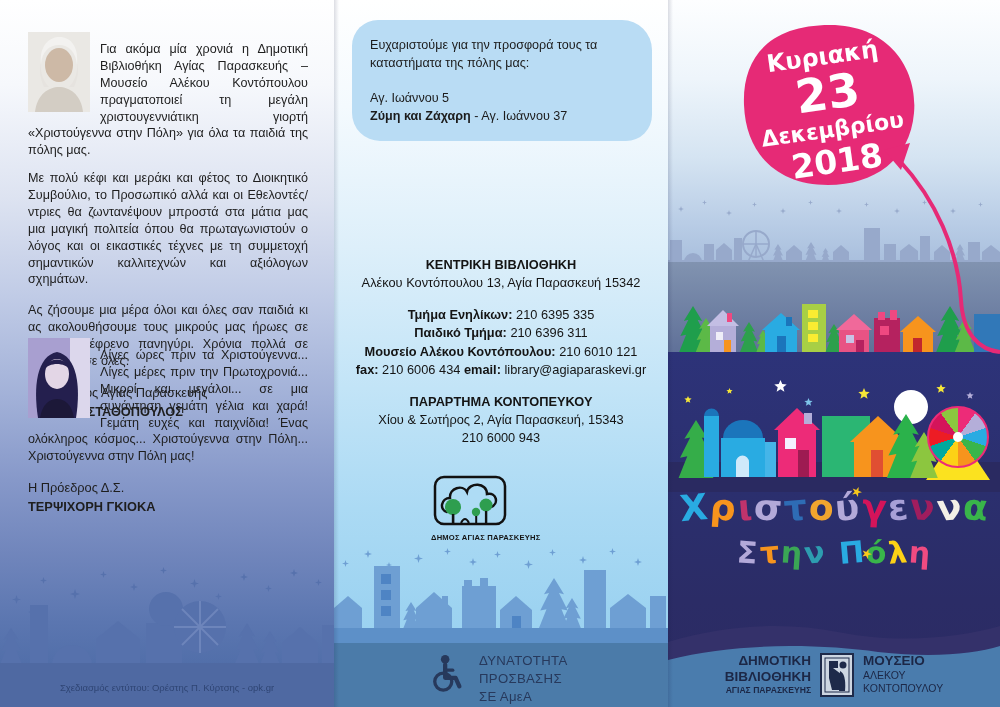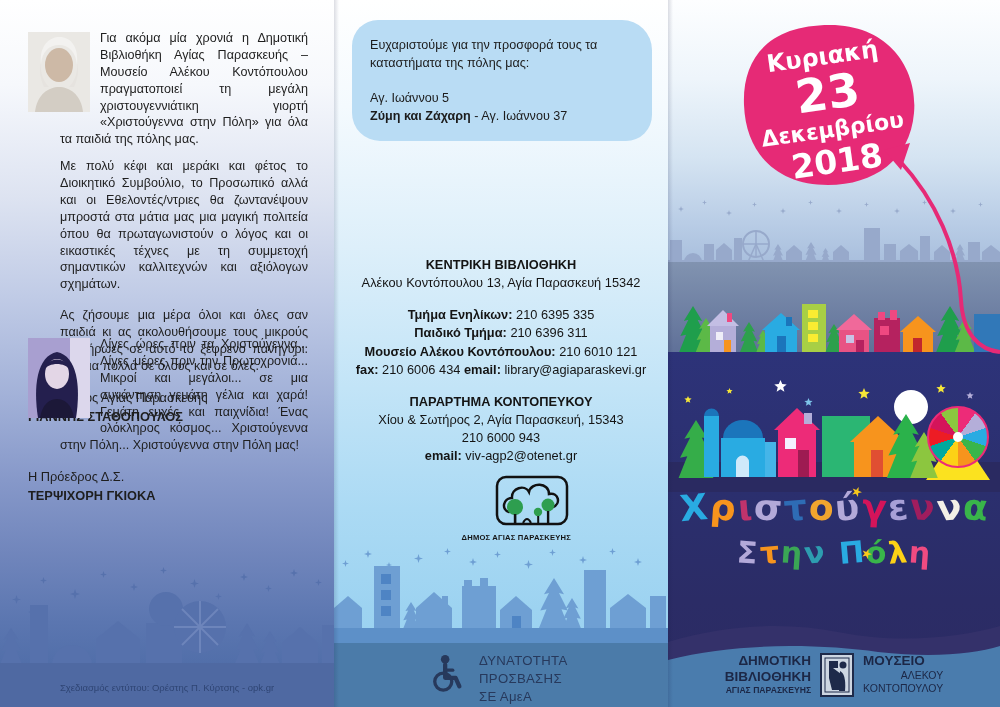--- a/index.html
+++ b/index.html
@@ -4,35 +4,35 @@
 <style>
   html,body{margin:0;padding:0;background:#888;}
   #page{position:relative;width:1000px;height:707px;overflow:hidden;background:#fff;
         font-family:"Liberation Sans","DejaVu Sans",sans-serif;}
   .abs{position:absolute;}
   .panel{position:absolute;top:0;height:707px;overflow:hidden;}
   
   #panel-left{left:0;width:334px;
     background:linear-gradient(180deg,#ffffff 0%,#f6f8fc 12%,#dde3f1 28%,#c0cbe6 42%,#a2b1d8 56%,#8698c9 68%,#7186bc 78%,#5b76b0 88%,#4e6ca7 96%,#4a68a4 100%);}
   .msg-block{position:absolute;left:28px;width:280px;color:#1e1e1e;font-size:12.6px;line-height:1.34;}
-  .msg-block p{margin:0 0 10px 0;text-align:justify;padding-left:32px;}
+  .msg-block p{margin:11px 0 10px 0;text-align:justify;}
   .portrait{float:left;width:62px;height:80px;margin:2px 10px 4px 0;}
   .sig-role{margin-top:14px;font-size:12.8px;}
   .sig-name{font-weight:bold;font-size:12.8px;margin-top:2px;}
   #credit{left:60px;top:682px;font-size:9.5px;color:#2f4574;text-align:right;}
   
   #panel-middle{left:334px;width:334px;
     background:linear-gradient(180deg,#ffffff 0%,#f4fafe 15%,#ddeffa 35%,#c2e4f7 55%,#abdaf4 72%,#9dd3f1 86%,#97d0f0 100%);}
   #bubble{left:18px;top:20px;width:264px;padding:16px 18px;background:#b9dcf4;
     border-radius:26px 30px 26px 28px;text-align:left;color:#1c1c1c;font-size:12.6px;line-height:1.45;}
   .bubble-gap{height:16px;}
   #contact{left:8px;top:256px;width:318px;text-align:center;color:#141414;font-size:12.8px;line-height:1.42;}
   .c-title{font-weight:bold;}
   .c-gap{height:14px;}
-  #muni-logo{left:97px;top:474px;width:140px;text-align:right;}
+  #muni-logo{left:97px;top:474px;width:140px;text-align:left;}
   #muni-logo .lbl{font-size:7.6px;font-weight:bold;color:#141414;letter-spacing:.2px;margin-top:1px;white-space:nowrap;}
   #mid-band{left:0;top:643px;width:334px;height:76px;background:#4b7ba9;}
   #access-text{position:absolute;left:145px;top:9px;color:#27395c;font-size:13.2px;line-height:1.38;letter-spacing:.3px;}
   
   #panel-right{left:668px;width:332px;background:#2b2f6e;}
   #rp-sky{left:0;top:0;width:332px;height:262px;
     background:linear-gradient(180deg,#fdfeff 0%,#eef5fb 30%,#d5e4f2 60%,#b9cde6 85%,#a9bfdd 100%);}
   #rp-band{left:0;top:262px;width:332px;height:92px;background:linear-gradient(180deg,#8193b0,#5f7098);}
   #rp-navy{left:0;top:352px;width:332px;height:355px;
     background:linear-gradient(180deg,#2d3379 0%,#2b2f6e 40%,#2b2c66 70%,#2c2b63 100%);}
@@ -53,21 +53,21 @@
   .t-line1 .t-letter:nth-child(odd),.t-line2 .t-letter:nth-child(even){transform:rotate(-5deg);}
   .t-line1 .t-letter:nth-child(even),.t-line2 .t-letter:nth-child(odd){transform:rotate(4deg);}
   .t-sp{display:inline-block;width:12px;}
   .t-star{position:absolute;color:#f8c81c;font-size:13px;transform:rotate(22deg);}
   .s1{left:183px;top:-6px;}
   .s2{left:193px;top:56px;}
   #rp-footer{left:0;top:642px;width:332px;height:65px;display:flex;align-items:center;justify-content:center;gap:9px;color:#1c2746;}
   .f-left{text-align:right;}
   .f-right{text-align:left;}
   .f-big{font-size:13.5px;font-weight:bold;line-height:1.18;}
-  .f-med{font-size:10.5px;line-height:1.25;text-align:right;}
+  .f-med{font-size:10.5px;line-height:1.25;}
   .f-small{font-size:8.6px;line-height:1.3;font-weight:bold;}
   .fold{top:0;width:5px;height:707px;background:linear-gradient(to right,rgba(15,20,60,.14),rgba(15,20,60,0));}
 </style>
 </head>
 <body>
 
 <svg width="0" height="0" style="position:absolute" aria-hidden="true">
   <defs>
     <symbol id="star4" viewBox="0 0 12 12">
         <path d="M6 0 L7.4 4.6 L12 6 L7.4 7.4 L6 12 L4.6 7.4 L0 6 L4.6 4.6 Z"></path>
@@ -169,21 +169,20 @@
       <div>Αλέκου Κοντόπουλου 13, Αγία Παρασκευή 15342</div>
       <div class="c-gap"></div>
       <div><b>Τμήμα Ενηλίκων:</b><span> 210 6395 335</span></div>
       <div><b>Παιδικό Τμήμα:</b><span> 210 6396 311</span></div>
       <div><b>Μουσείο Αλέκου Κοντόπουλου:</b><span> 210 6010 121</span></div>
       <div><b>fax:</b><span> 210 6006 434 </span><b>email:</b><span> library@agiaparaskevi.gr</span></div>
       <div class="c-gap"></div>
       <div class="c-title">ΠΑΡΑΡΤΗΜΑ ΚΟΝΤΟΠΕΥΚΟΥ</div>
       <div>Χίου &amp; Σωτήρος 2, Αγία Παρασκευή, 15343</div>
       <div>210 6000 943</div>
-      <div><b>email:</b><span> viv-agp2@otenet.gr</span></div>
     </div>
 
     <div id="muni-logo" class="abs">
       <svg width="78" height="54" viewBox="0 0 78 54">
         <rect x="4" y="3" width="70" height="47" rx="9" fill="none" stroke="#111" stroke-width="2.5"></rect>
         <path d="M16 38 C8 36 10 24 19 24 C18 14 32 10 36 18 C38 8 56 8 56 20 C66 18 68 30 60 33" fill="#aedcf5" stroke="#111" stroke-width="2.5" stroke-linecap="round"></path>
         <circle cx="22" cy="33" r="8" fill="#2e9e4f"></circle>
           <rect x="20.8" y="40" width="2.6" height="9" fill="#111"></rect>
         <circle cx="55" cy="31" r="6.5" fill="#2e9e4f"></circle>
           <rect x="53.9" y="37" width="2.4" height="12" fill="#111"></rect>

